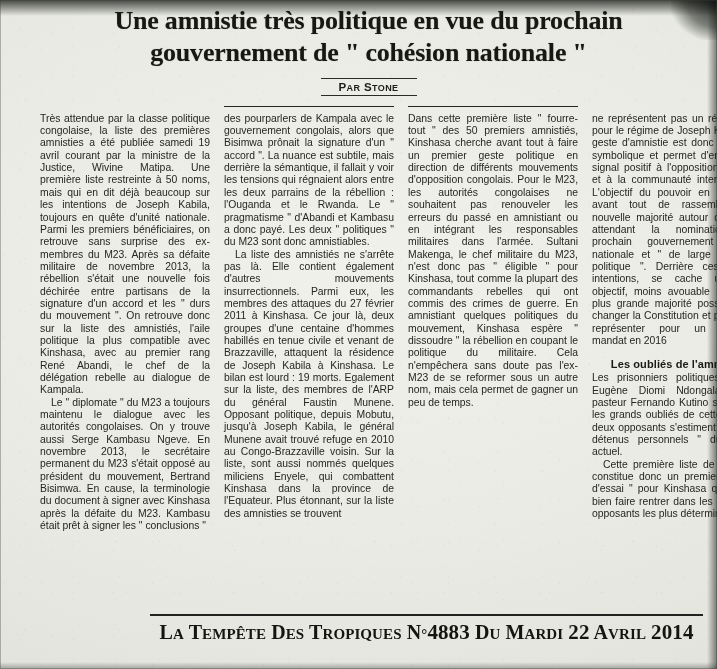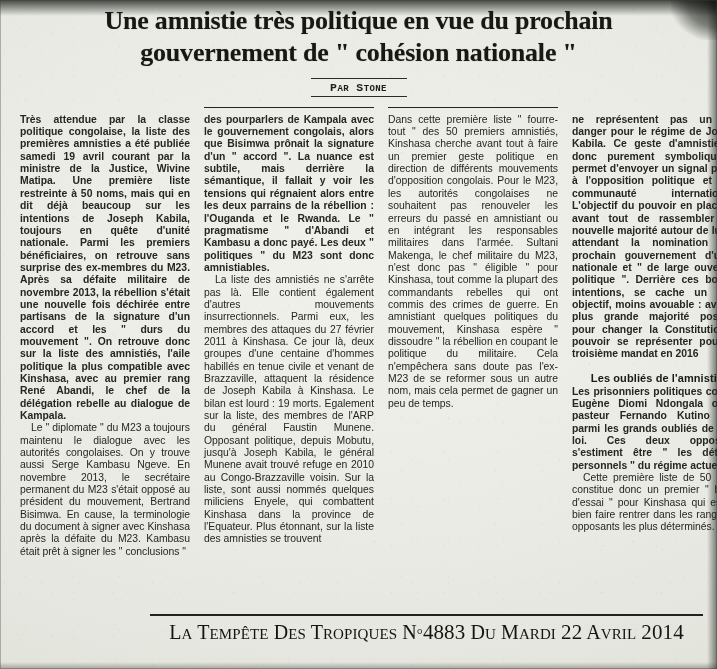--- a/index.html
+++ b/index.html
@@ -54,21 +54,21 @@
     background: radial-gradient(ellipse at 100% 0%, rgba(20,22,19,.92) 0%, rgba(20,22,19,.5) 48%, rgba(20,22,19,0) 75%);
     z-index: 8; pointer-events: none;
   }
   .scan-shadow-bottom {
     position: absolute;
     left: 0; right: 0; bottom: 0; height: 7px;
     background: linear-gradient(to top, rgba(40,43,38,.35), rgba(40,43,38,0));
     z-index: 7; pointer-events: none;
   }
 
-  .content { position: relative; z-index: 3; }
+  .content { position: relative; z-index: 3; margin-left: 20px; }
 
   
   .headline {
     font-family: "Liberation Serif", serif;
     font-weight: bold;
     text-align: center;
     font-size: 25.5px;
     line-height: 1.26;
     letter-spacing: -0.2px;
     color: #171814;
@@ -78,21 +78,21 @@
   .headline .l1 { display: block; transform: scaleX(1.02); }
   .headline .l2 { display: block; transform: scaleX(1.02); }
 
   
   .byline-wrap {
     margin: 9px auto 0 auto;
     width: 96px;
     text-align: center;
   }
   .byline {
-    font-family: Liberation Mono, monospace;
+    font-family: Liberation Sans, sans-serif;
     font-size: 11.5px;
     font-weight: 600;
     letter-spacing: .4px;
     padding: 1.5px 0 2px 0;
     border-top: 1.4px solid #2a2b26;
     border-bottom: 1.4px solid #2a2b26;
     color: #1d1e1a;
     text-transform: uppercase;
   }
 
@@ -121,21 +121,21 @@
     margin: 0;
     font-size: 10.4px;
     line-height: 12.35px;
     text-align: justify;
     text-justify: inter-word;
     hyphens: manual;
     color: #26271f;
     letter-spacing: -0.02px;
   }
   .col p + p { text-indent: 11px; }
-  .col p.noindent { text-indent: 0; font-weight: bold; }
+  .col p.noindent { text-indent: 0; }
 
   .subhead {
     margin: 11px 0 2px 0;
     font-size: 11px;
     font-weight: bold;
     text-align: center;
     color: #191a15;
     letter-spacing: .1px;
   }
 
@@ -145,21 +145,21 @@
     left: 0; right: 0; bottom: 24px;
     z-index: 4;
   }
   .footer-rule {
     margin: 0 14px 0 150px;
     border-top: 2.2px solid #22231e;
   }
   .masthead {
     text-align: center;
     font-family: "Liberation Serif", serif;
-    font-weight: normal;
+    font-weight: bold;
     font-size: 20px;
     letter-spacing: .1px;
     color: #14150f;
     padding: 4px 14px 0 150px;
     white-space: nowrap;
   }
   .masthead .sc { font-size: 15px; }
   .masthead .num { font-size: 21px; }
 
   .page-edge {

